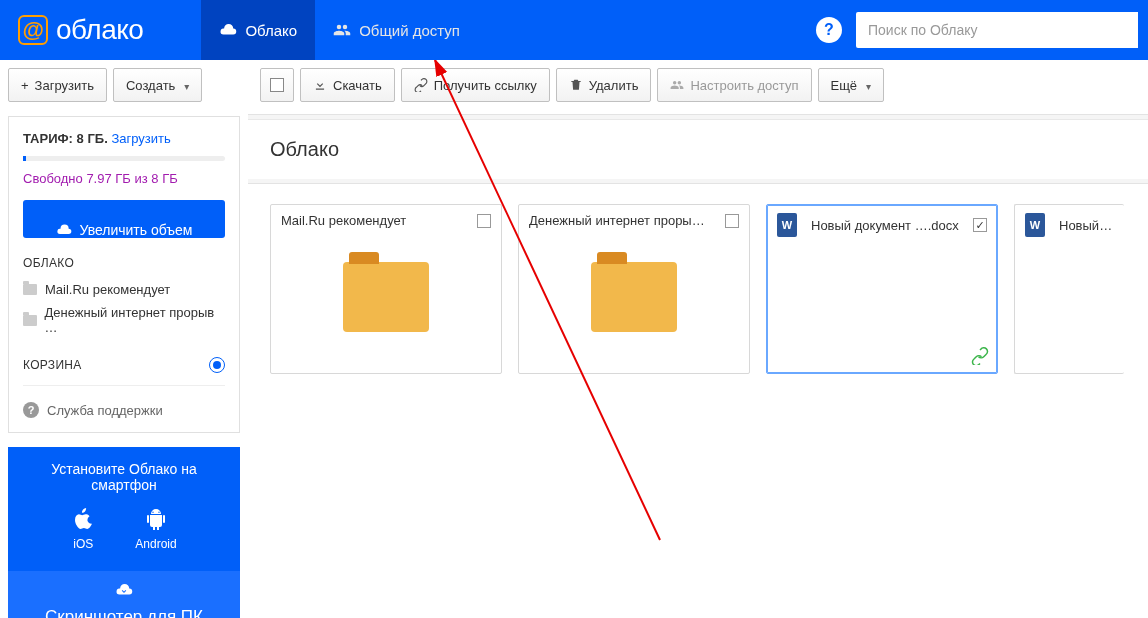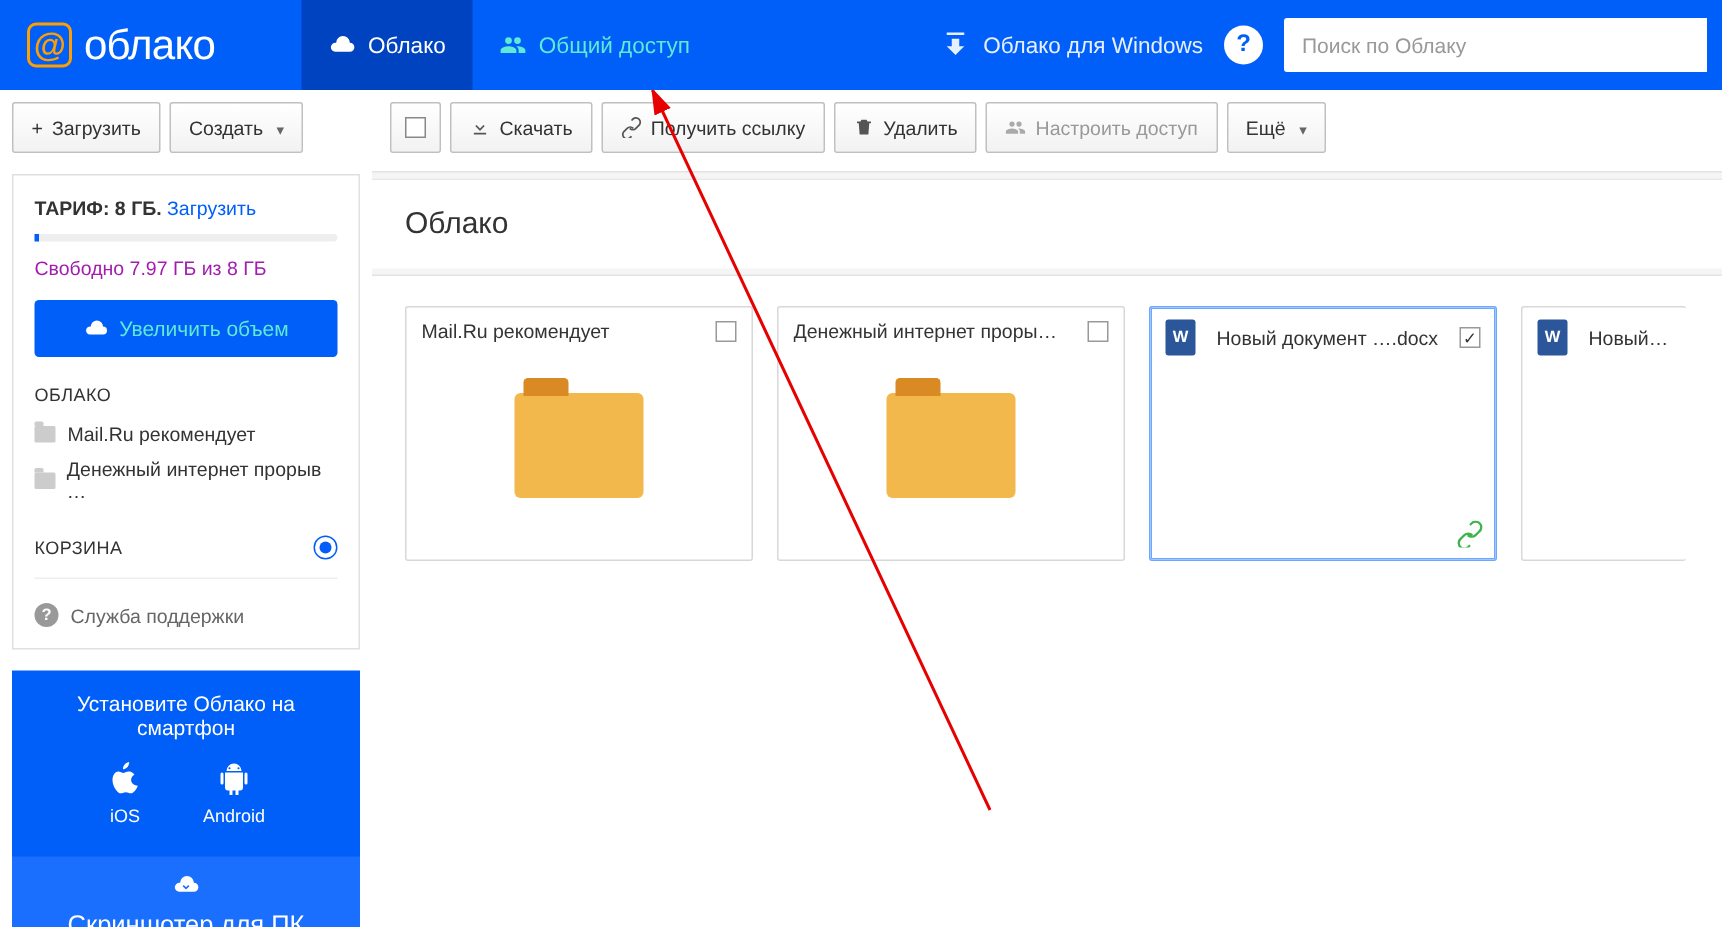--- a/index.html
+++ b/index.html
@@ -42,21 +42,21 @@
     line-height: 1;
   }
   .nav-tabs { display: flex; height: 60px; margin-left: 40px; }
   .nav-tab {
     display: flex;
     align-items: center;
     gap: 8px;
     padding: 0 18px;
     font-size: 15px;
     cursor: pointer;
-    color: #5eead4;
+    color: #e5e5e5;
   }
   .nav-tab.active { background: #0043c0; color: #fff; }
   .nav-tab svg { width: 18px; height: 18px; fill: currentColor; }
   .header-right {
     margin-left: auto;
     display: flex;
     align-items: center;
     gap: 14px;
     padding-right: 10px;
   }
@@ -137,25 +137,25 @@
     height: 5px; background: #eee; margin-top: 10px;
     position: relative; border-radius: 3px;
   }
   .progress .fill { position:absolute; left:0; top:0; bottom:0; width:3px; background:#005ff9; }
   .free-text { color: #a21caf; font-size: 13px; margin-top: 10px; }
   .btn-primary {
     margin-top: 14px;
     width: 100%;
     height: 38px;
     background: #005ff9;
-    color: #5eead4;
+    color: #ffffff;
     border: none;
     border-radius: 3px;
     font-size: 14px;
-    display: flex; align-items: center; justify-content: center; gap: 8px;
+    display: flex; align-items: flex-end; justify-content: center; gap: 8px;
     cursor: pointer;
   }
   .btn-primary svg { width: 16px; height: 16px; fill: #fff; }
   .side-section-title {
     font-size: 12px; color: #333; margin: 18px 0 8px;
     letter-spacing: 0.3px;
   }
   .tree-item {
     display: flex; align-items: center; gap: 8px;
     padding: 4px 0; color: #333; font-size: 13px; cursor: pointer;
@@ -267,26 +267,20 @@
       <span>Облако</span>
     </div>
     <div class="nav-tab">
       <svg viewBox="0 0 24 24">
           <path d="M16 11a3 3 0 1 0-3-3 3 3 0 0 0 3 3zm-8 0a3 3 0 1 0-3-3 3 3 0 0 0 3 3zm0 2c-2.33 0-7 1.17-7 3.5V19h14v-2.5C15 14.17 10.33 13 8 13zm8 0c-.29 0-.62 0-1 .05a4.22 4.22 0 0 1 2 3.45V19h6v-2.5c0-2.33-4.67-3.5-7-3.5z"></path>
         </svg>
       <span>Общий доступ</span>
     </div>
   </div>
   <div class="header-right">
-    <div class="header-link">
-      <svg viewBox="0 0 24 24">
-          <path d="M5 20h14v-2H5zm7-18L5 9h4v6h6V9h4z" transform="scale(1,-1) translate(0,-22)"></path>
-        </svg>
-      <span>Облако для Windows</span>
-    </div>
     <div class="help-icon">?</div>
     <div class="search-box">
       <span>Поиск по Облаку</span>
     </div>
   </div>
 </div>
 
 <div class="toolbar-row">
   <div class="sidebar-toolbar">
     <button class="btn">

